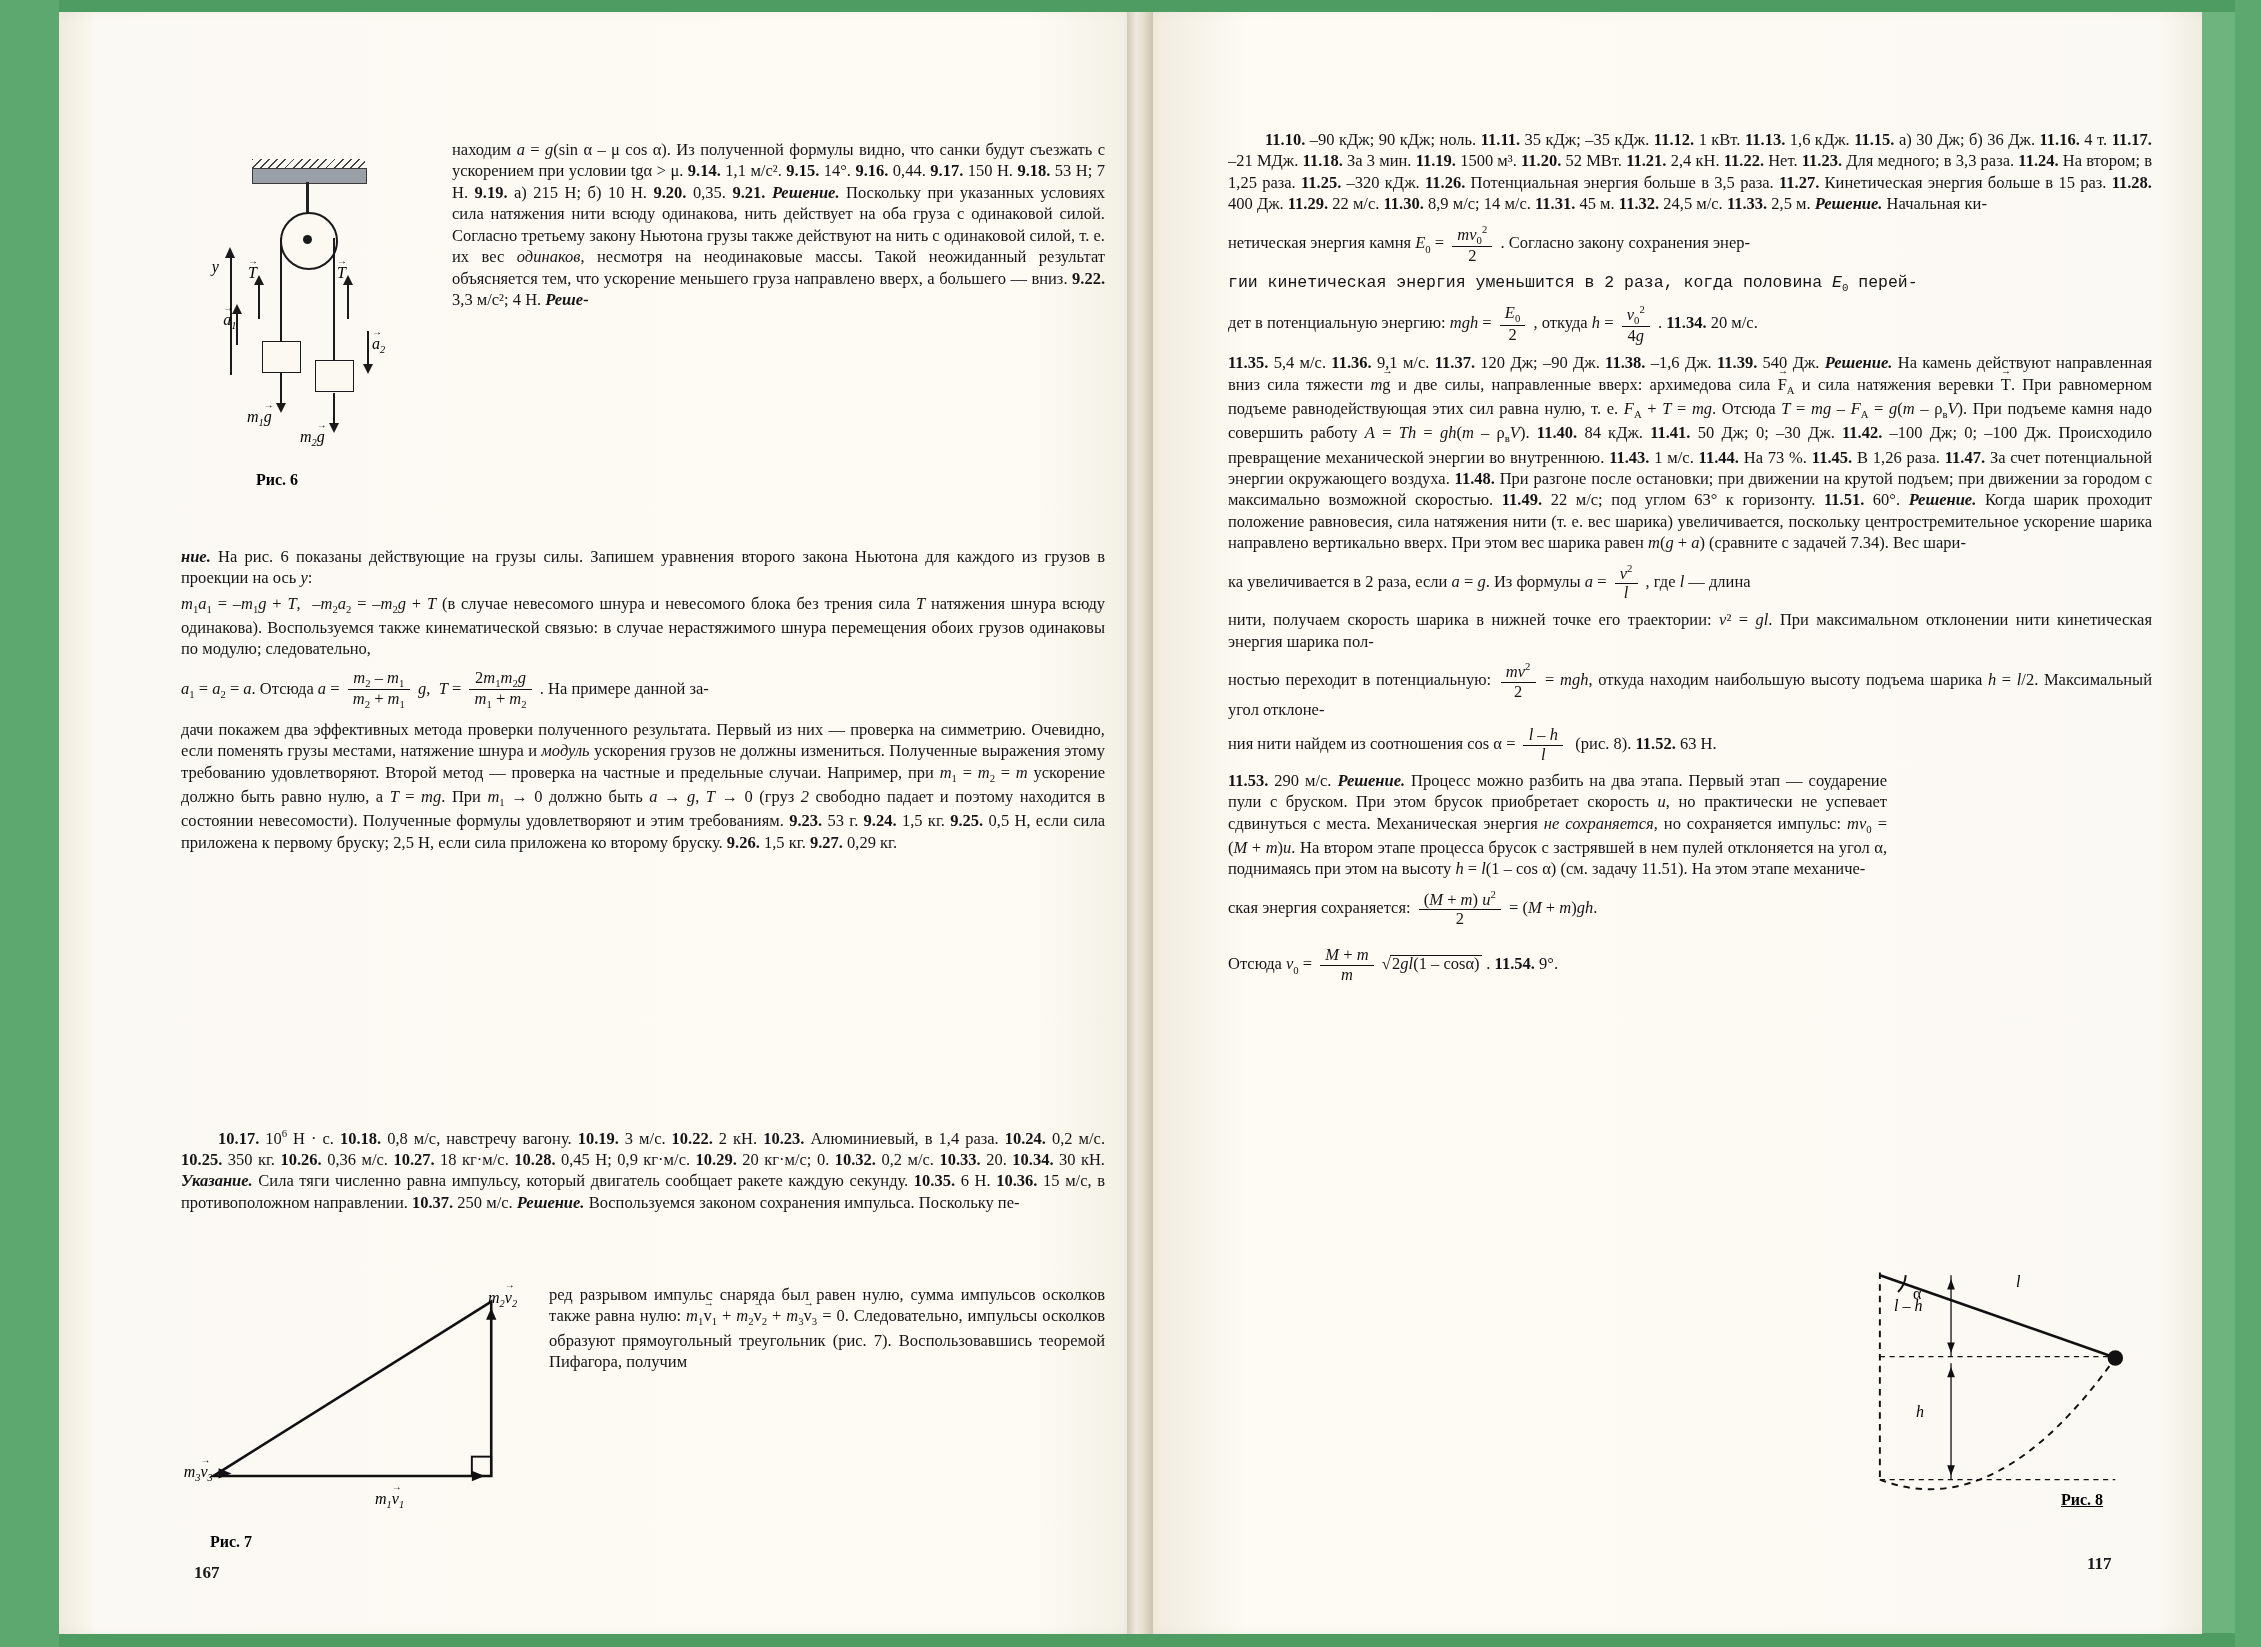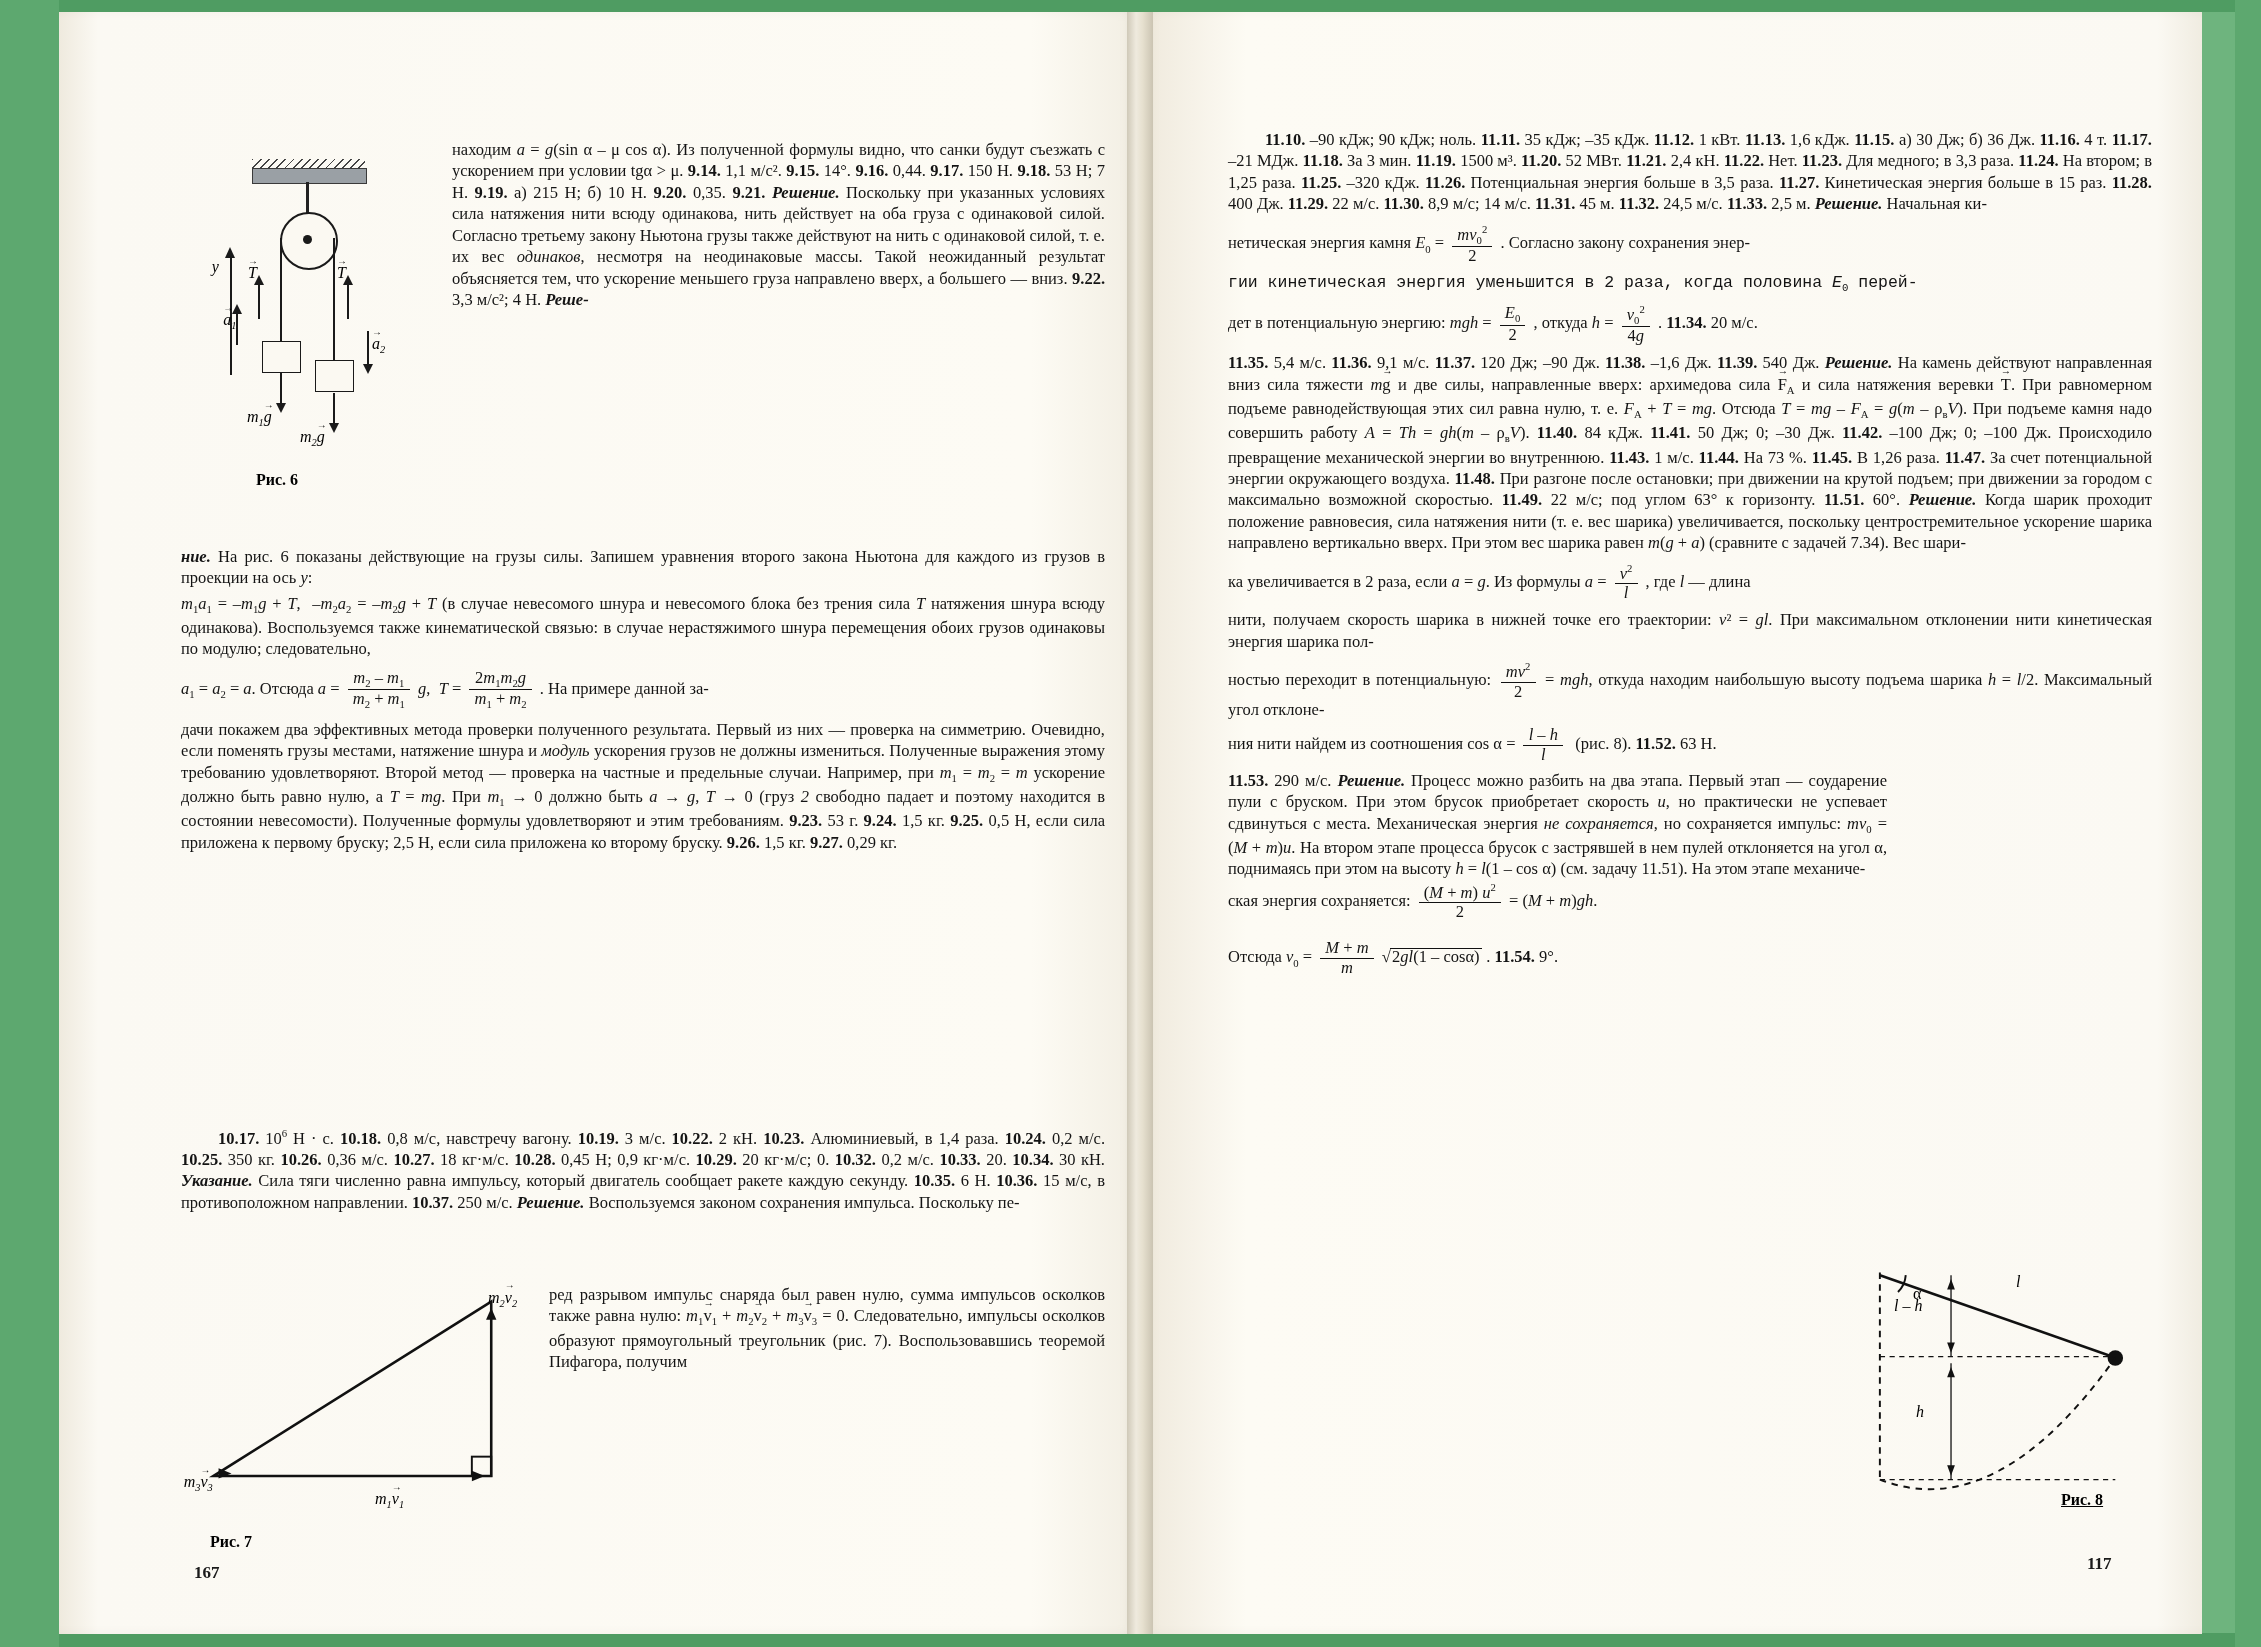--- a/index.html
+++ b/index.html
@@ -174,21 +174,21 @@
 
   <div class="fig7">
     <svg width="336" height="233" viewBox="0 0 520 360">
       <polygon points="30,300 460,300 460,30" fill="none" stroke="#111" stroke-width="4"></polygon>
       <polygon points="450,300 430,292 430,308" fill="#111"></polygon>
       <polygon points="460,40 452,58 468,58" fill="#111"></polygon>
       <polygon points="38,296 58,288 58,304" fill="#111" transform="rotate(180 48 296)"></polygon>
       <rect x="430" y="270" width="30" height="30" fill="none" stroke="#111" stroke-width="3"></rect>
     </svg>
     <div class="lbl" style="left:294px;top:6.5px;"><i>m</i><sub>2</sub><span class="vec">v</span><sub>2</sub></div>
-    <div class="lbl" style="left:-10.3px;top:191px;"><i>m</i><sub>3</sub><span class="vec">v</span><sub>3</sub></div>
+    <div class="lbl" style="left:-10.3px;top:181px;"><i>m</i><sub>3</sub><span class="vec">v</span><sub>3</sub></div>
     <div class="lbl" style="left:181px;top:208px;"><i>m</i><sub>1</sub><span class="vec">v</span><sub>1</sub></div>
     <div class="figcap" style="position:absolute;left:16px;top:251px;">Рис. 7</div>
   </div>
 
   <div class="pagenum pn-left">167</div>
 
   <div class="col right-col">
     <span class="indent"><b>11.10.</b> –90 кДж; 90 кДж; ноль. <b>11.11.</b> 35 кДж; –35 кДж. <b>11.12.</b> 1 кВт. <b>11.13.</b> 1,6 кДж. <b>11.15.</b> а) 30 Дж; б) 36 Дж. <b>11.16.</b> 4 т. <b>11.17.</b> –21 МДж. <b>11.18.</b> За 3 мин. <b>11.19.</b> 1500 м³. <b>11.20.</b> 52 МВт. <b>11.21.</b> 2,4 кН. <b>11.22.</b> Нет. <b>11.23.</b> Для медного; в 3,3 раза. <b>11.24.</b> На втором; в 1,25 раза. <b>11.25.</b> –320 кДж. <b>11.26.</b> Потенциальная энергия больше в 3,5 раза. <b>11.27.</b> Кинетическая энергия больше в 15 раз. <b>11.28.</b> 400 Дж. <b>11.29.</b> 22 м/с. <b>11.30.</b> 8,9 м/с; 14 м/с. <b>11.31.</b> 45 м. <b>11.32.</b> 24,5 м/с. <b>11.33.</b> 2,5 м. <span class="bi">Решение.</span> Начальная ки-</span>
 
     <div style="margin-top:7.8px;line-height:1.0;">
@@ -222,21 +222,21 @@
     </div>
     <div style="margin-top:7.8px;line-height:1.0;">
       ния нити найдем из соотношения cos α =
       <span class="frac"><span class="num"><i>l</i> – <i>h</i></span><span class="den"><i>l</i></span></span>
       &nbsp;(рис. 8). <b>11.52.</b> 63 Н.
     </div>
 
     <div style="margin-top:5px;width:659px;">
       <b>11.53.</b> 290 м/с. <span class="bi">Решение.</span> Процесс можно разбить на два этапа. Первый этап — соударение пули с бруском. При этом брусок приобретает скорость <i>u</i>, но практически не успевает сдвинуться с места. Механическая энергия <i>не сохраняется</i>, но сохраняется импульс: <i>mv</i><sub>0</sub> = (<i>M</i> + <i>m</i>)<i>u</i>. На втором этапе процесса брусок с застрявшей в нем пулей отклоняется на угол α, поднимаясь при этом на высоту <i>h</i> = <i>l</i>(1 – cos α) (см. задачу 11.51). На этом этапе механиче-
     </div>
-    <div style="margin-top:1px;line-height:1.0;width:659px;">
+    <div style="margin-top:8px;line-height:1.0;width:659px;">
       ская энергия сохраняется:
       <span class="frac"><span class="num">(<i>M</i> + <i>m</i>) <i>u</i><sup>2</sup></span><span class="den">2</span></span>
       = (<i>M</i> + <i>m</i>)<i>gh</i>.
     </div>
     <div style="margin-top:17px;line-height:1.0;">
       Отсюда <i>v</i><sub>0</sub> =
       <span class="frac"><span class="num"><i>M</i> + <i>m</i></span><span class="den"><i>m</i></span></span>
       √<span class="sqrt">2<i>gl</i>(1 – cosα)</span> . <b>11.54.</b> 9°.
     </div>
   </div>

